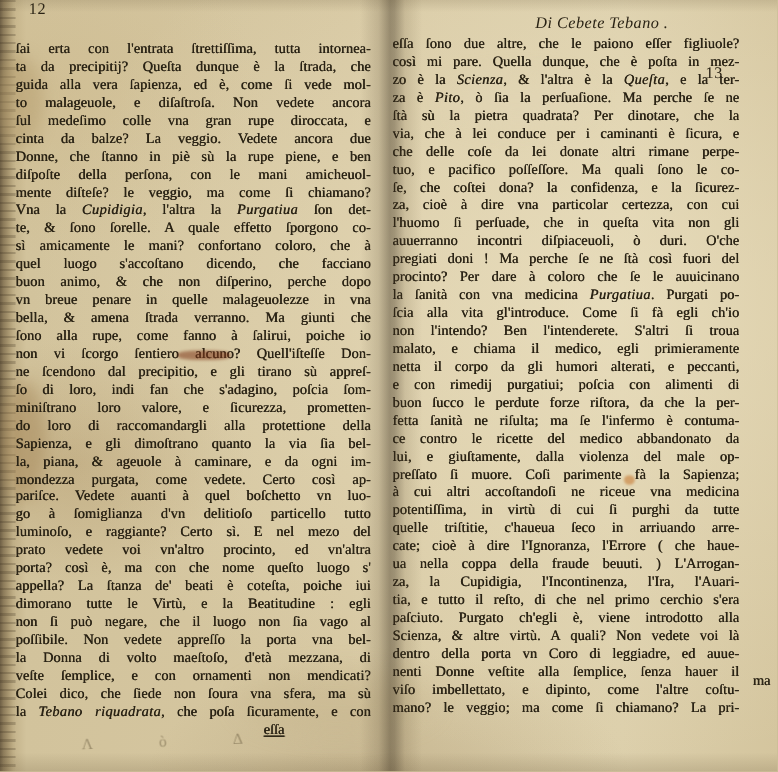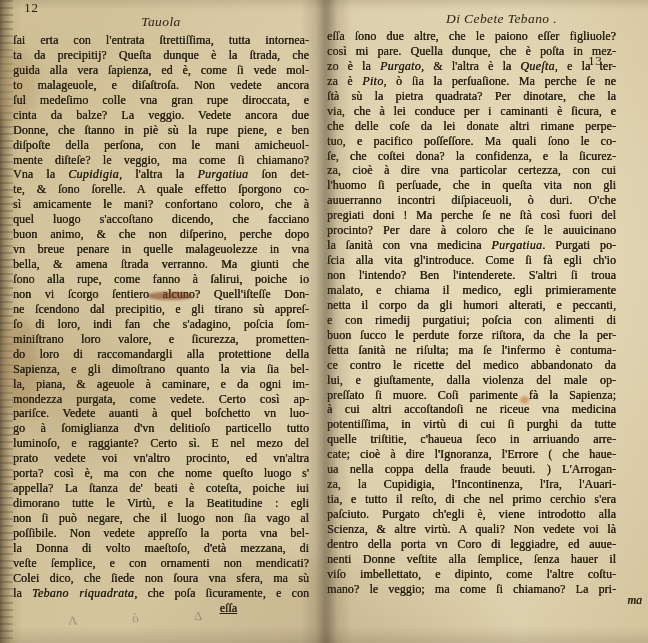--- a/index.html
+++ b/index.html
@@ -43,21 +43,21 @@
   .body-block .line{
     line-height:14.95px;height:14.95px;overflow:hidden;
     text-align:justify;text-align-last:justify;white-space:normal;
     text-shadow:.3px 0 0 currentColor;
     letter-spacing:.05px;
   }
   .body-left{left:13px;top:33px;width:296px;}
   .body-right{left:327px;top:29px;width:289px;}
   .catchword{position:absolute;font-size:12px;text-shadow:.3px 0 0 currentColor;}
   .catchword-left{left:13px;top:601px;width:296px;text-align:right;padding-right:72px;box-sizing:border-box;text-decoration:underline;}
-  .catchword-right{right:6px;top:593px;font-style:italic;}
+  .catchword-right{right:6px;top:560px;}
   .ghosts{
     position:absolute;left:68px;top:610px;font-size:13px;
     color:rgba(104,90,62,.5);letter-spacing:26px;filter:blur(.5px);
     transform:rotate(-2deg);
   }
   .stain{position:absolute;border-radius:50%;pointer-events:none;}
   .stain-a{left:-6px;top:46px;width:42px;height:78px;background:rgba(178,152,106,.45);filter:blur(6px);}
   .stain-b{left:2px;top:318px;width:36px;height:98px;background:rgba(166,136,90,.5);filter:blur(6px);}
   .stain-c{left:148px;top:292px;width:44px;height:8px;background:rgba(128,56,28,.55);filter:blur(1.2px);border-radius:40%;z-index:4;}
   .stain-d{left:520px;top:396px;width:9px;height:8px;background:rgba(196,116,44,.55);filter:blur(1px);}
@@ -76,21 +76,20 @@
 
   <div class="edge-left"></div>
 
   <div class="stain stain-a"></div>
   <div class="stain stain-b"></div>
   <div class="stain stain-e"></div>
   <div class="stain stain-f"></div>
 
   <div class="page">
     <span class="pagenum" style="left:24px;top:0;">12</span>
-    <span class="running-head" style="left:13px;top:14px;width:296px;text-align:center;">Tauola</span>
     <div class="body-block body-left">
         <div class="line">ſai erta con l'entrata ſtrettiſſima, tutta intornea-</div>
         <div class="line">ta da precipitij? Queſta dunque è la ſtrada, che</div>
         <div class="line">guida alla vera ſapienza, ed è, come ſi vede mol-</div>
         <div class="line">to malageuole, e diſaſtroſa. Non vedete ancora</div>
         <div class="line">ſul medeſimo colle vna gran rupe diroccata, e</div>
         <div class="line">cinta da balze? La veggio. Vedete ancora due</div>
         <div class="line">Donne, che ſtanno in piè sù la rupe piene, e ben</div>
         <div class="line">diſpoſte della perſona, con le mani amicheuol-</div>
         <div class="line">mente diſteſe? le veggio, ma come ſi chiamano?</div>
@@ -127,21 +126,21 @@
     <div class="catchword catchword-left">eſſa</div>
     <div class="ghosts">Λ ò Δ</div>
   </div>
 
   <div class="page">
     <span class="running-head" style="left:327px;top:11px;width:230px;text-align:right;">Di Cebete Tebano .</span>
     <span class="pagenum" style="left:588px;top:13px;margin-top:40px;">13</span>
     <div class="body-block body-right">
         <div class="line">eſſa ſono due altre, che le paiono eſſer figliuole?</div>
         <div class="line">così mi pare. Quella dunque, che è poſta in mez-</div>
-        <div class="line">zo è la <i>Purgato</i>, &amp; l'altra è la <i>Queſta</i>, e la ter-</div>
+        <div class="line">zo è la <i>Scienza</i>, &amp; l'altra è la <i>Queſta</i>, e la ter-</div>
         <div class="line">za è <i>Pito</i>, ò ſia la perſuaſione. Ma perche ſe ne</div>
         <div class="line">ſtà sù la pietra quadrata? Per dinotare, che la</div>
         <div class="line">via, che à lei conduce per i caminanti è ſicura, e</div>
         <div class="line">che delle coſe da lei donate altri rimane perpe-</div>
         <div class="line">tuo, e pacifico poſſeſſore. Ma quali ſono le co-</div>
         <div class="line">ſe, che coſtei dona? la confidenza, e la ſicurez-</div>
         <div class="line">za, cioè à dire vna particolar certezza, con cui</div>
         <div class="line">l'huomo ſi perſuade, che in queſta vita non gli</div>
         <div class="line">auuerranno incontri diſpiaceuoli, ò duri. O'che</div>
         <div class="line">pregiati doni ! Ma perche ſe ne ſtà così fuori del</div>

